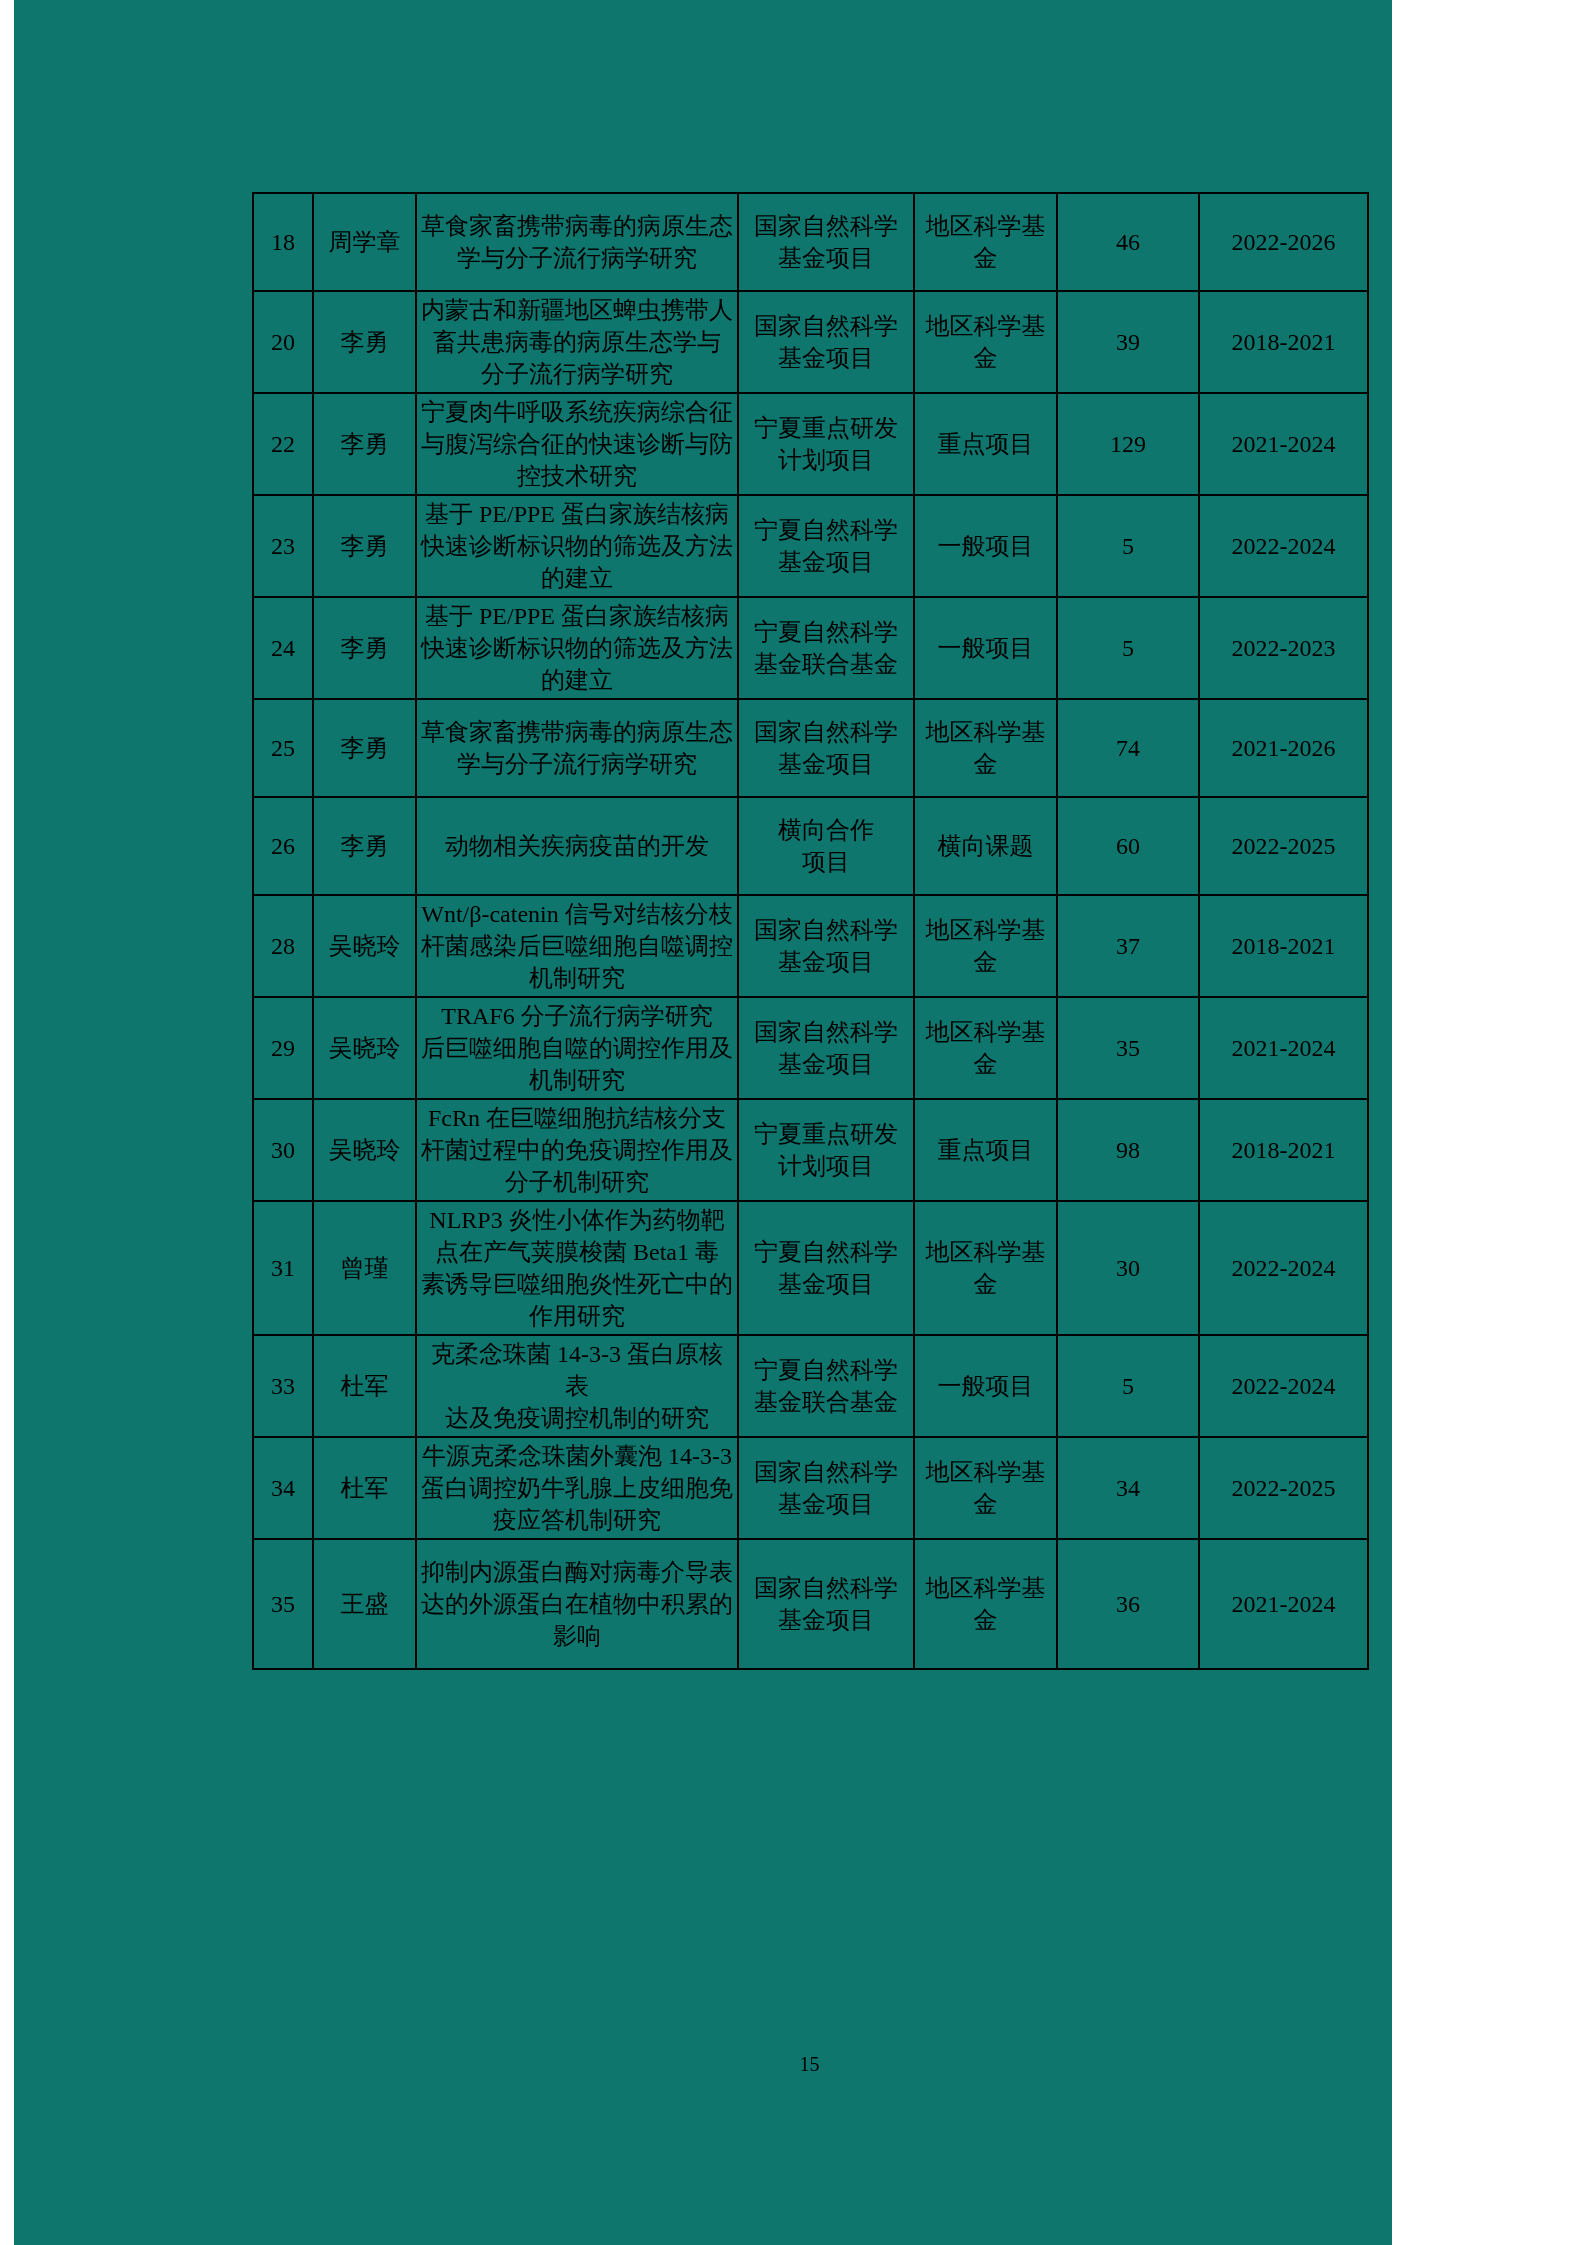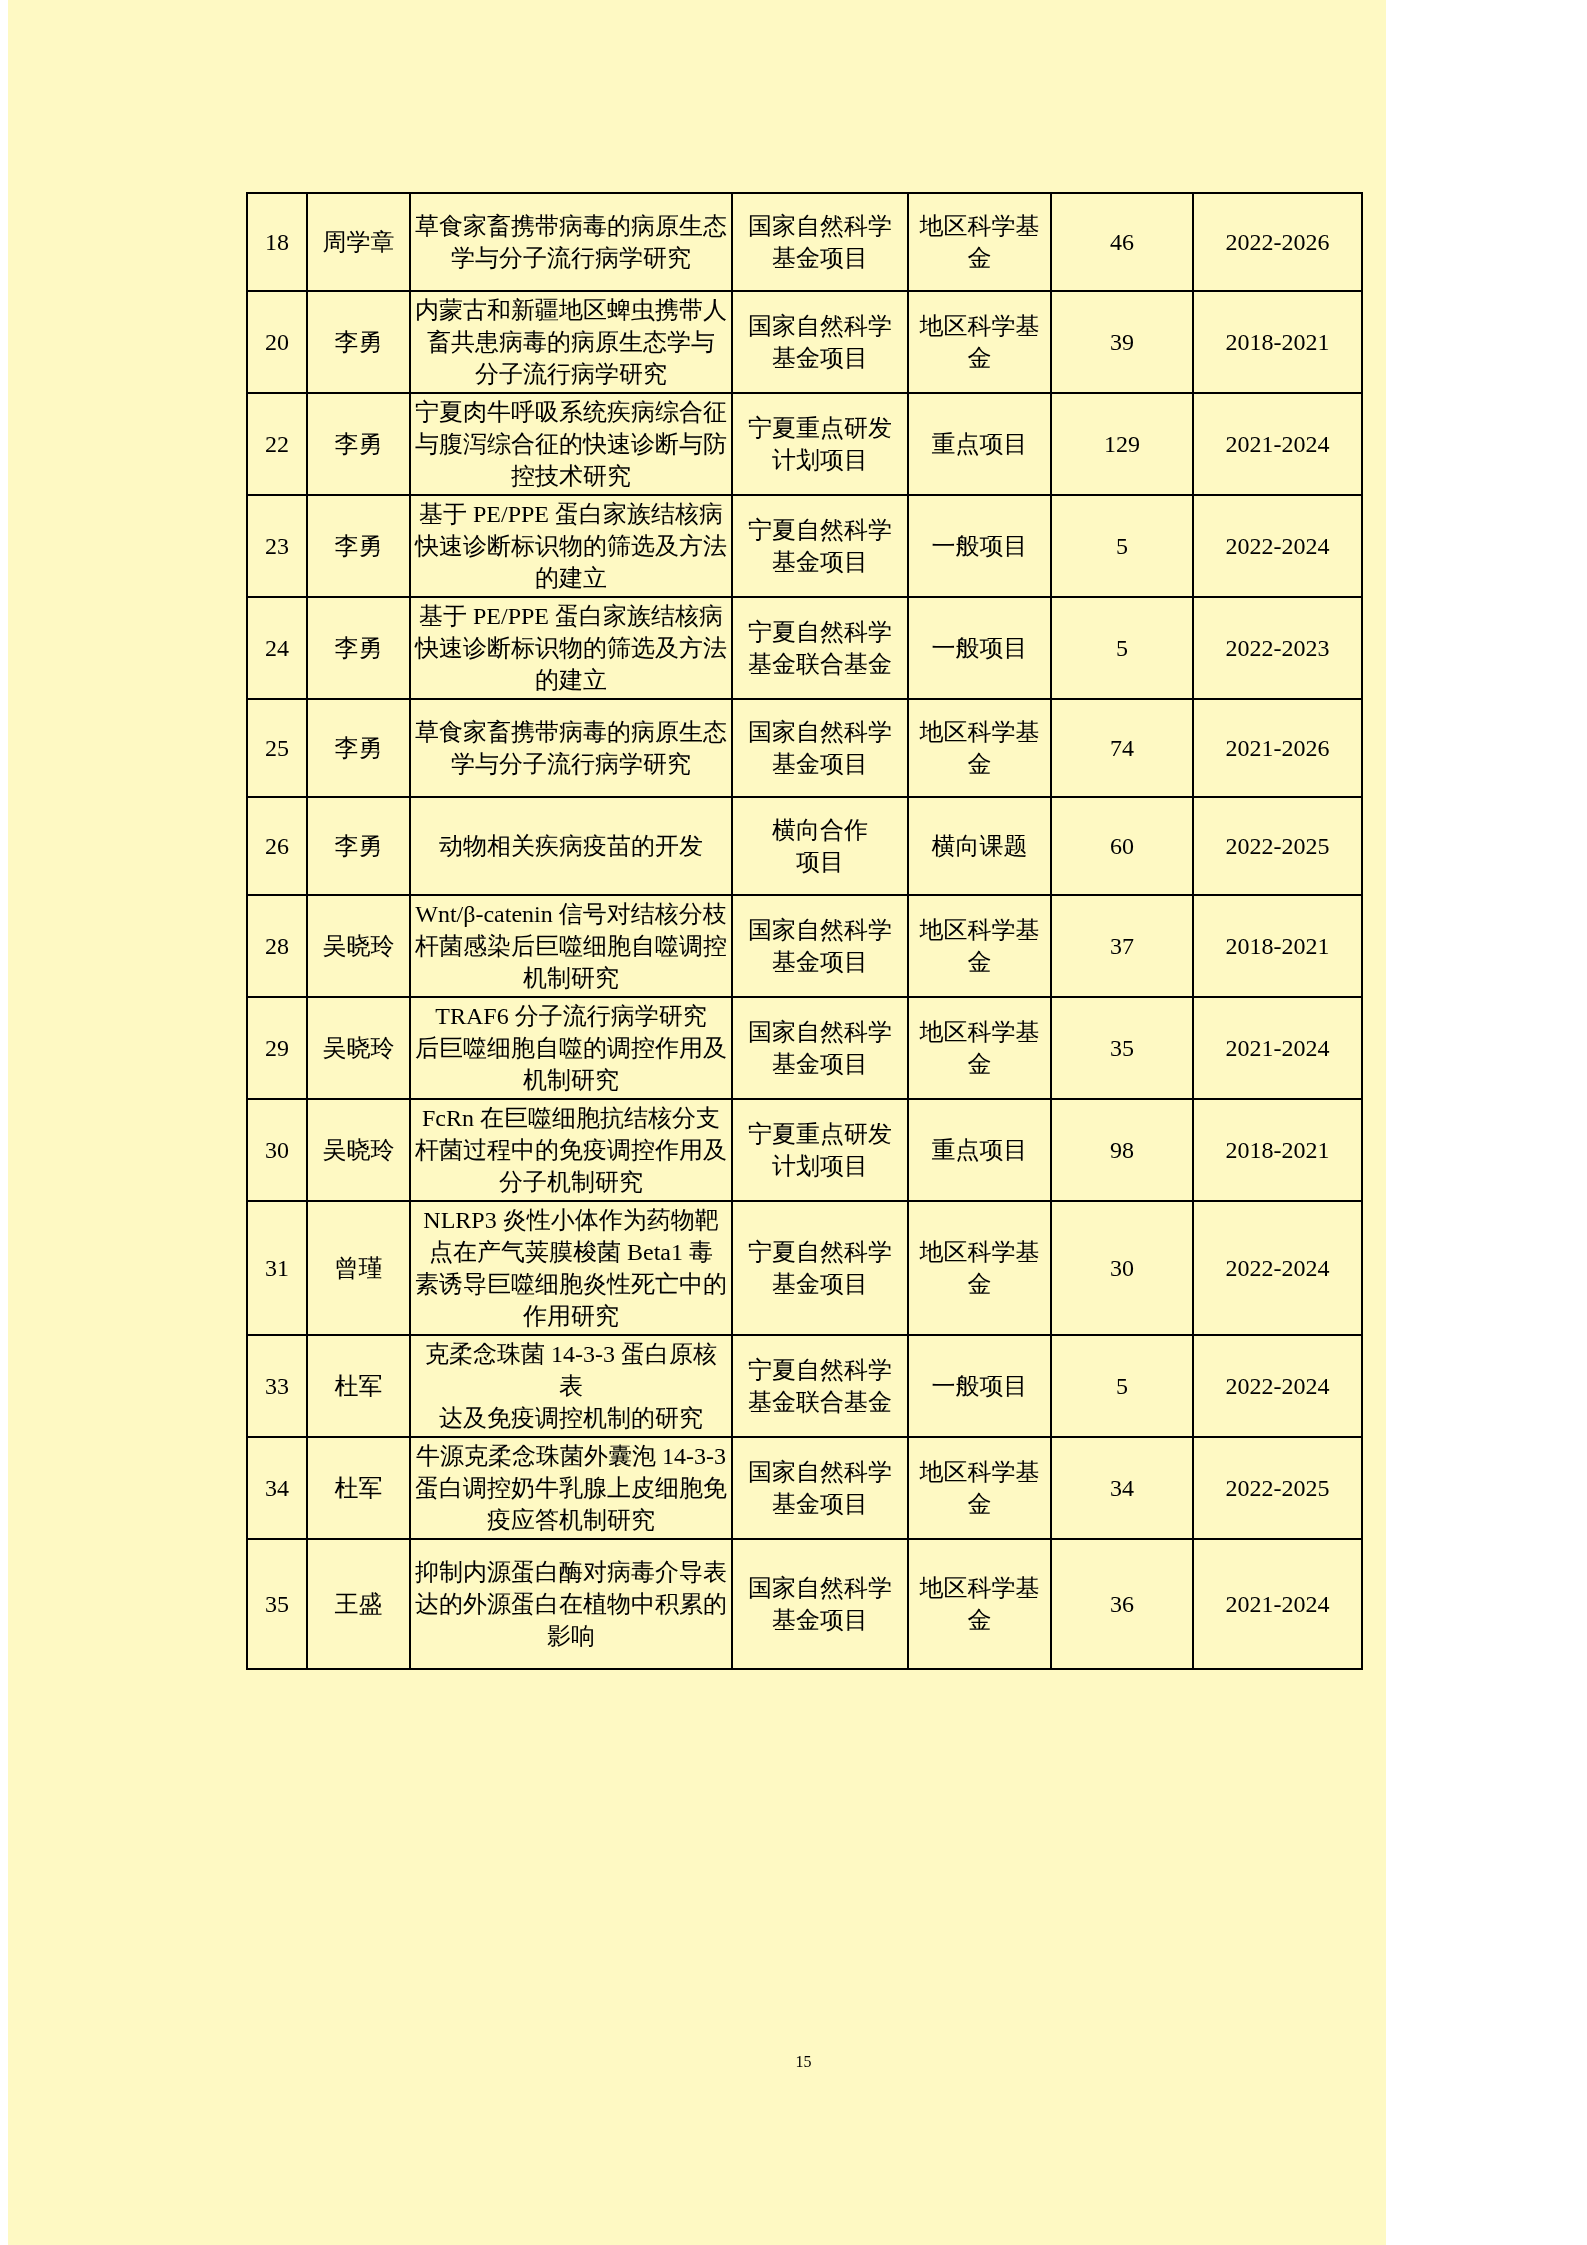--- a/index.html
+++ b/index.html
@@ -9,24 +9,24 @@
   }
   body {
     width: 1587px;
     height: 2245px;
     position: relative;
     font-family: "Liberation Serif", "DejaVu Serif", serif;
     color: #000000;
   }
   .page {
     position: absolute;
-    left: 8px; top: 0;
+    left: 14px; top: 0;
     width: 1378px;
     height: 2245px;
-    background: #fef9c3;
+    background: #0f766e;
   }
   table.projects {
     position: absolute;
     left: 238px;
     top: 192px;
     width: 1115px;
     border-collapse: collapse;
     table-layout: fixed;
   }
   table.projects td {
@@ -43,21 +43,21 @@
   table.projects tr:nth-of-type(14) { height: 130px; }
   .pre { white-space: pre-line; }
   td.years-cell-base { letter-spacing: 0px; border-radius: 9px; }
   .year-large { font-size: 34px; }
   .page-number {
     position: absolute;
     left: 238px;
     top: 2053px;
     width: 1115px;
     text-align: center;
-    font-size: 16px;
+    font-size: 20px;
   }
 </style>
 </head>
 <body>
 
 <div class="page">
 
   <table class="projects">
     <colgroup>
       <col style="width:60px">

